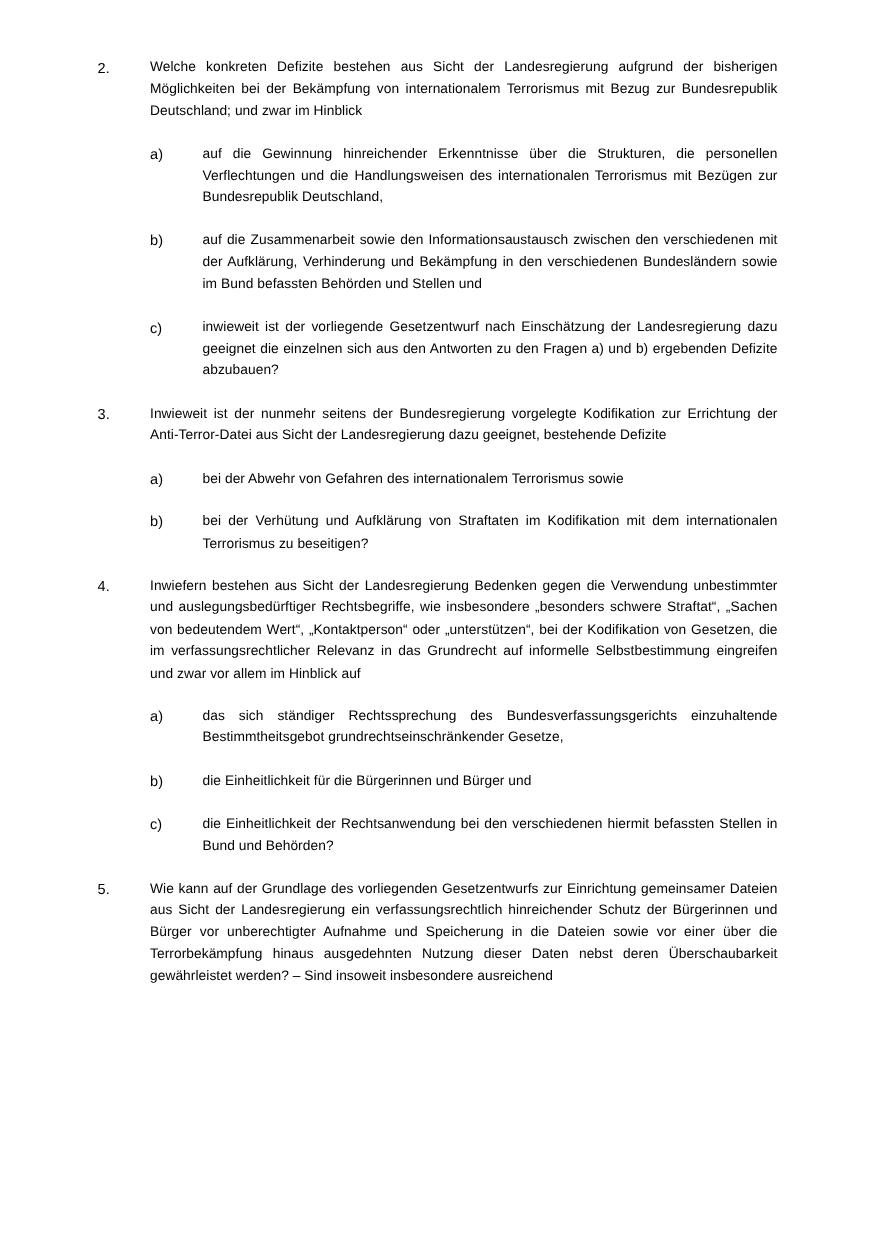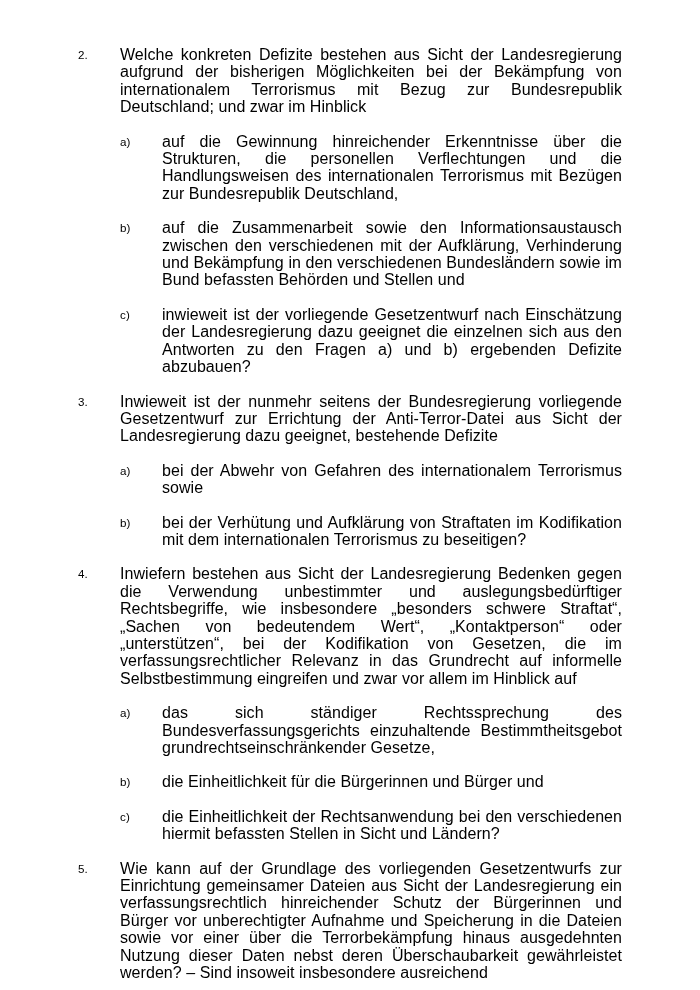--- a/index.html
+++ b/index.html
@@ -39,21 +39,21 @@
     letter-spacing: 0.1px;
   }
   .level1 .marker {
     width: 42px;
   }
   .level2 .marker {
     width: 42px;
   }
   .body {
     flex: 1 1 auto;
-    font-size: 16px;
+    font-size: 11px;
     line-height: 17.4px;
     text-align: justify;
     text-justify: inter-word;
     letter-spacing: 0.05px;
     hyphens: manual;
   }
 </style>
 </head>
 <body>
 
@@ -74,21 +74,21 @@
     <div class="body">auf die Zusammenarbeit sowie den Informationsaustausch zwischen den verschiedenen mit der Aufklärung, Verhinderung und Bekämpfung in den verschiedenen Bundesländern sowie im Bund befassten Behörden und Stellen und</div>
   </div>
 
   <div class="item level2">
     <div class="marker">c)</div>
     <div class="body">inwieweit ist der vorliegende Gesetzentwurf nach Einschätzung der Landesregierung dazu geeignet die einzelnen sich aus den Antworten zu den Fragen a) und b) ergebenden Defizite abzubauen?</div>
   </div>
 
   <div class="item level1">
     <div class="marker">3.</div>
-    <div class="body">Inwieweit ist der nunmehr seitens der Bundesregierung vorliegende Gesetzentwurf zur Errichtung der Anti-Terror-Datei aus Sicht der Landesregierung dazu geeignet, bestehende Defizite</div>
+    <div class="body">Inwieweit ist der nunmehr seitens der Bundesregierung vorgelegte Kodifikation zur Errichtung der Anti-Terror-Datei aus Sicht der Landesregierung dazu geeignet, bestehende Defizite</div>
   </div>
 
   <div class="item level2">
     <div class="marker">a)</div>
     <div class="body">bei der Abwehr von Gefahren des internationalem Terrorismus sowie</div>
   </div>
 
   <div class="item level2">
     <div class="marker">b)</div>
     <div class="body">bei der Verhütung und Aufklärung von Straftaten im Kodifikation mit dem internationalen Terrorismus zu beseitigen?</div>
@@ -104,21 +104,21 @@
     <div class="body">das sich ständiger Rechtssprechung des Bundesverfassungsgerichts einzuhaltende Bestimmtheitsgebot grundrechtseinschränkender Gesetze,</div>
   </div>
 
   <div class="item level2">
     <div class="marker">b)</div>
     <div class="body">die Einheitlichkeit für die Bürgerinnen und Bürger und</div>
   </div>
 
   <div class="item level2">
     <div class="marker">c)</div>
-    <div class="body">die Einheitlichkeit der Rechtsanwendung bei den verschiedenen hiermit befassten Stellen in Sicht und Ländern?</div>
+    <div class="body">die Einheitlichkeit der Rechtsanwendung bei den verschiedenen hiermit befassten Stellen in Bund und Behörden?</div>
   </div>
 
   <div class="item level1">
     <div class="marker">5.</div>
     <div class="body">Wie kann auf der Grundlage des vorliegenden Gesetzentwurfs zur Einrichtung gemeinsamer Dateien aus Sicht der Landesregierung ein verfassungsrechtlich hinreichender Schutz der Bürgerinnen und Bürger vor unberechtigter Aufnahme und Speicherung in die Dateien sowie vor einer über die Terrorbekämpfung hinaus ausgedehnten Nutzung dieser Daten nebst deren Überschaubarkeit gewährleistet werden? – Sind insoweit insbesondere ausreichend</div>
   </div>
 
 </div>
 
 </body></html>

